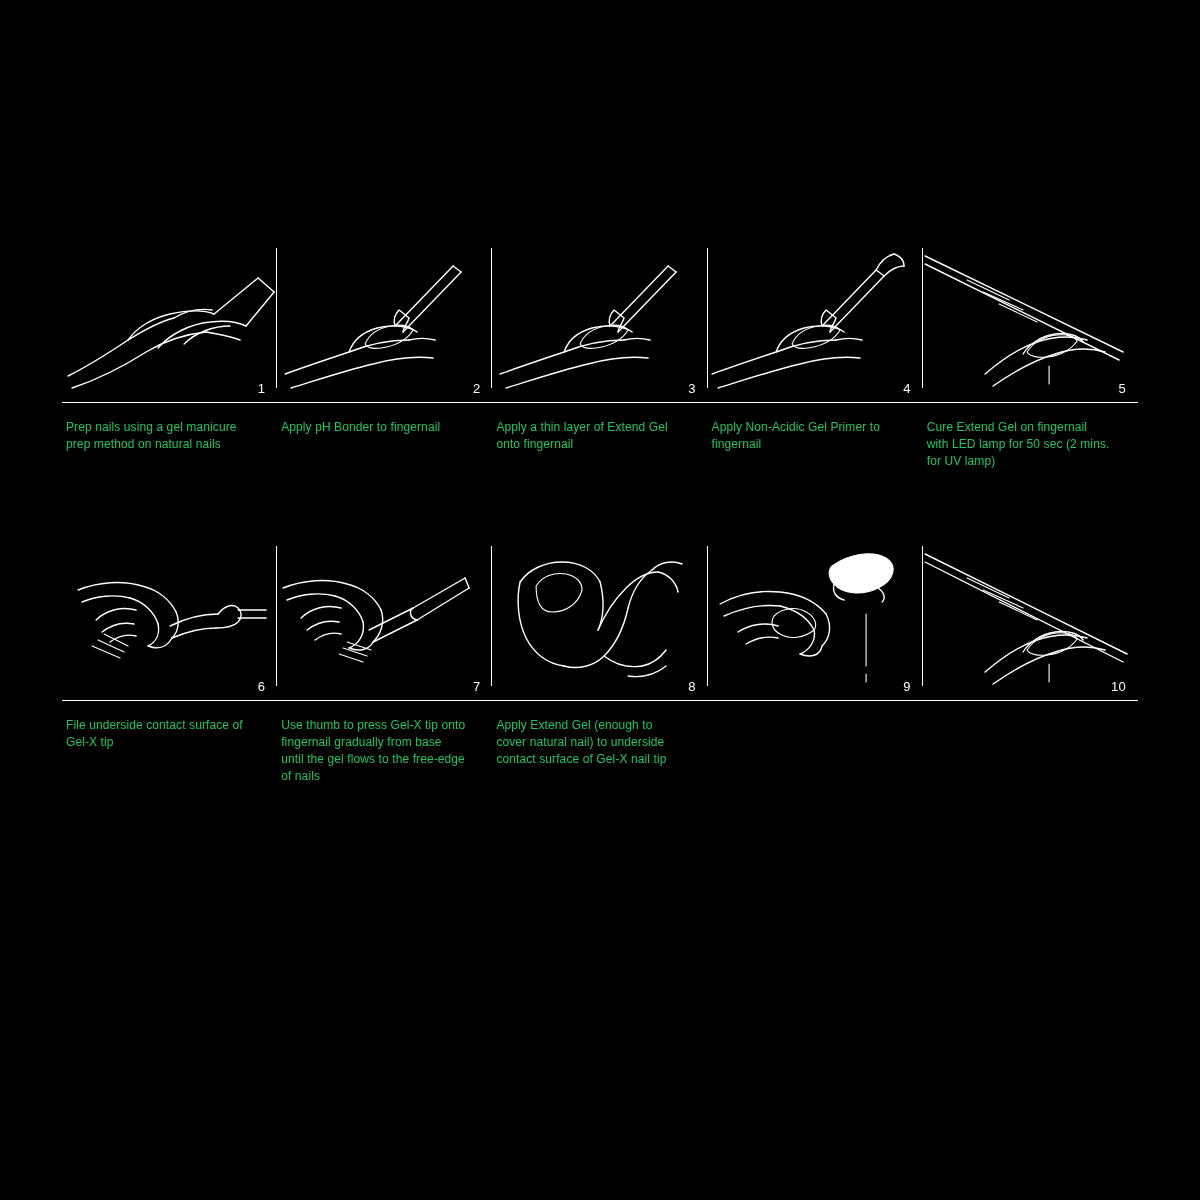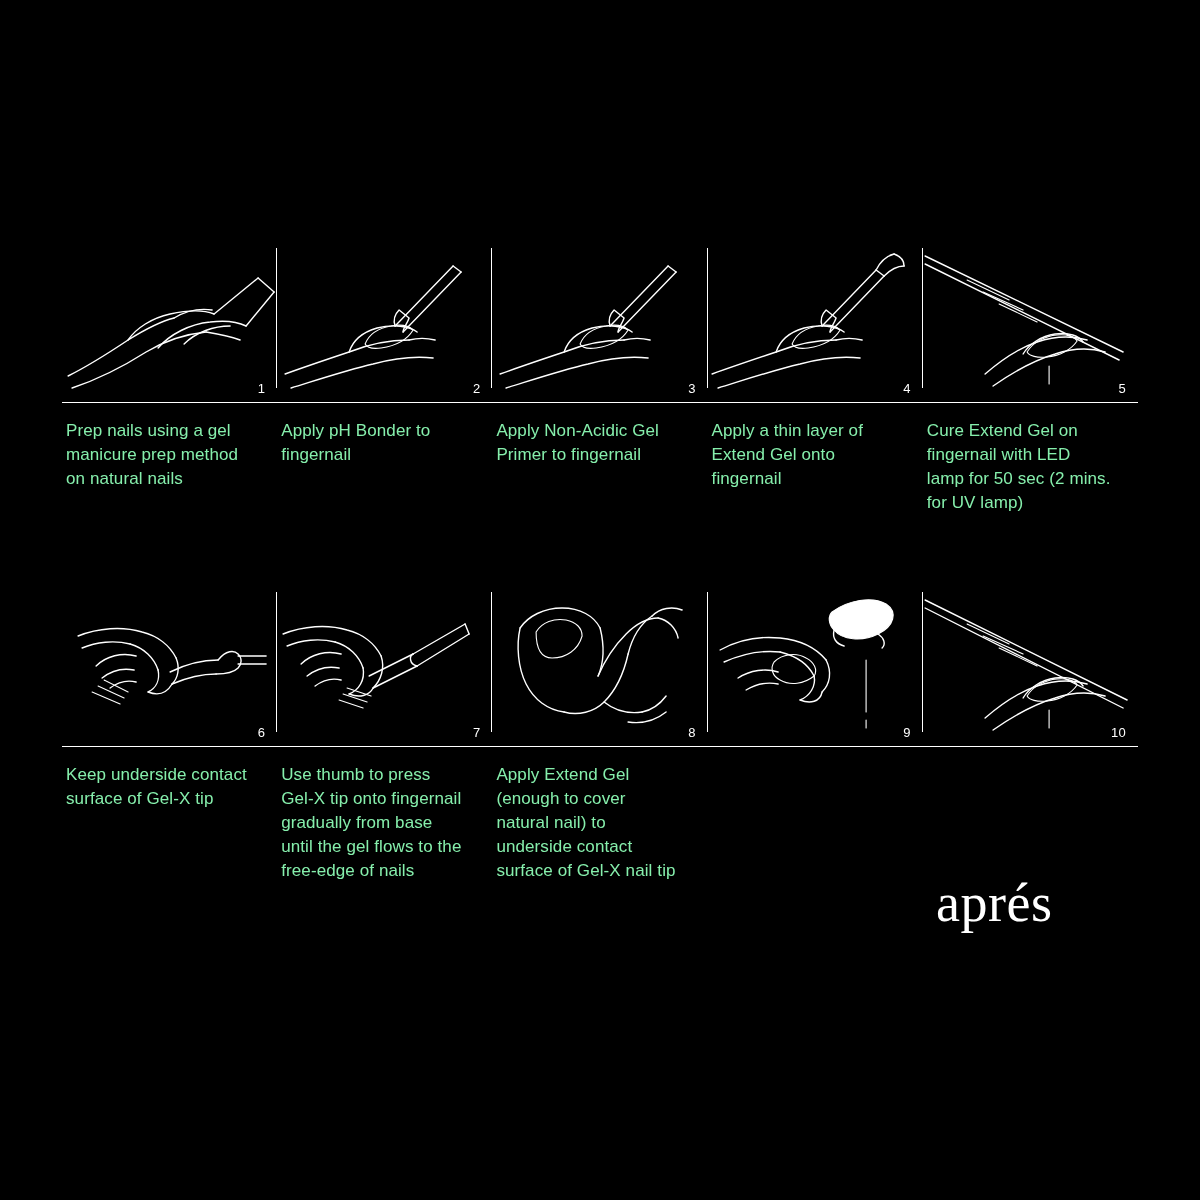--- a/index.html
+++ b/index.html
@@ -80,23 +80,23 @@
   }
 
   .captions {
     display: flex;
     width: 1076px;
   }
   .caption {
     width: 215.2px;
     box-sizing: border-box;
     padding: 16px 26px 0 4px;
-    font-size: 17px;
+    font-size: 12px;
     line-height: 1.42;
-    color: #86efac;
+    color: #22c55e;
     letter-spacing: 0.1px;
     white-space: pre-line;
   }
 
   
   .brand {
     position: absolute;
     left: 936px;
     top: 872px;
     font-family: "Liberation Serif", serif;
@@ -228,22 +228,22 @@
         </div>
       </div>
 
     </div>
 
     <div class="hrule"></div>
 
     <div class="captions">
       <div class="caption">Prep nails using a gel manicure prep method on natural nails</div>
       <div class="caption">Apply pH Bonder to fingernail</div>
+      <div class="caption">Apply a thin layer of Extend Gel onto fingernail</div>
       <div class="caption">Apply Non-Acidic Gel Primer to fingernail</div>
-      <div class="caption">Apply a thin layer of Extend Gel onto fingernail</div>
       <div class="caption">Cure Extend Gel on fingernail with LED lamp for 50 sec (2 mins. for UV lamp)</div>
     </div>
 
     <div class="row" style="margin-top:76px;">
 
       <div class="step">
         <div class="illus">
           <svg viewBox="0 0 215 152" xmlns="http://www.w3.org/2000/svg">
             <path class="stroke" d="M16 44 C36 36 60 34 80 40 C96 44 108 54 114 66"></path>
             <path class="stroke" d="M20 56 C34 50 52 48 68 52"></path>
@@ -355,22 +355,21 @@
           </svg>
           <div class="num">10</div>
         </div>
       </div>
 
     </div>
 
     <div class="hrule"></div>
 
     <div class="captions">
-      <div class="caption">Keep underside contact surface of Gel-X tip</div>
+      <div class="caption">File underside contact surface of Gel-X tip</div>
       <div class="caption">Use thumb to press Gel-X tip onto fingernail gradually from base until the gel flows to the free-edge of nails</div>
       <div class="caption">Apply Extend Gel (enough to cover natural nail) to underside contact surface of Gel-X nail tip</div>
     </div>
 
   </div>
 
-  <div class="brand">aprés</div>
 
 </div>
 
 </body></html>

